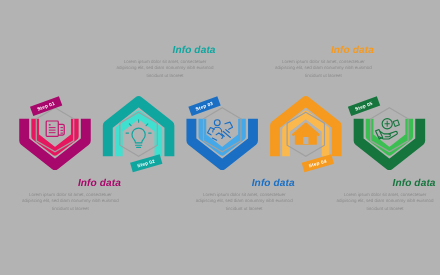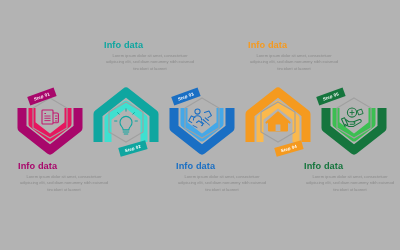--- a/index.html
+++ b/index.html
@@ -7,22 +7,22 @@
     width:400px;height:250px;overflow:hidden;
     background:#b3b3b3;
     font-family:"Liberation Sans","DejaVu Sans",sans-serif;
     position:relative;
   }
   .stage{position:absolute;left:0;top:0;width:400px;height:250px;}
   svg.layer{position:absolute;left:0;top:0;width:400px;height:250px;overflow:visible;}
 
   .txtblock{position:absolute;width:92px;}
   .txtblock .head{
-    font-size:9.2px;font-weight:bold;text-align:left;
-    letter-spacing:.1px;margin:0 0 2.5px 0;line-height:1;
+    font-size:9.2px;font-weight:bold;text-align:right;
+    letter-spacing:.1px;margin:0 0 2.5px 0;line-height:1;font-style:italic;
   }
   .txtblock .body{
     font-size:4.1px;line-height:1.62;text-align:center;
     color:#8a8a8a;margin:0;
   }
 
   
   .tb-2{left:104px;top:41px;}
   .tb-4{left:248px;top:41px;}
   

